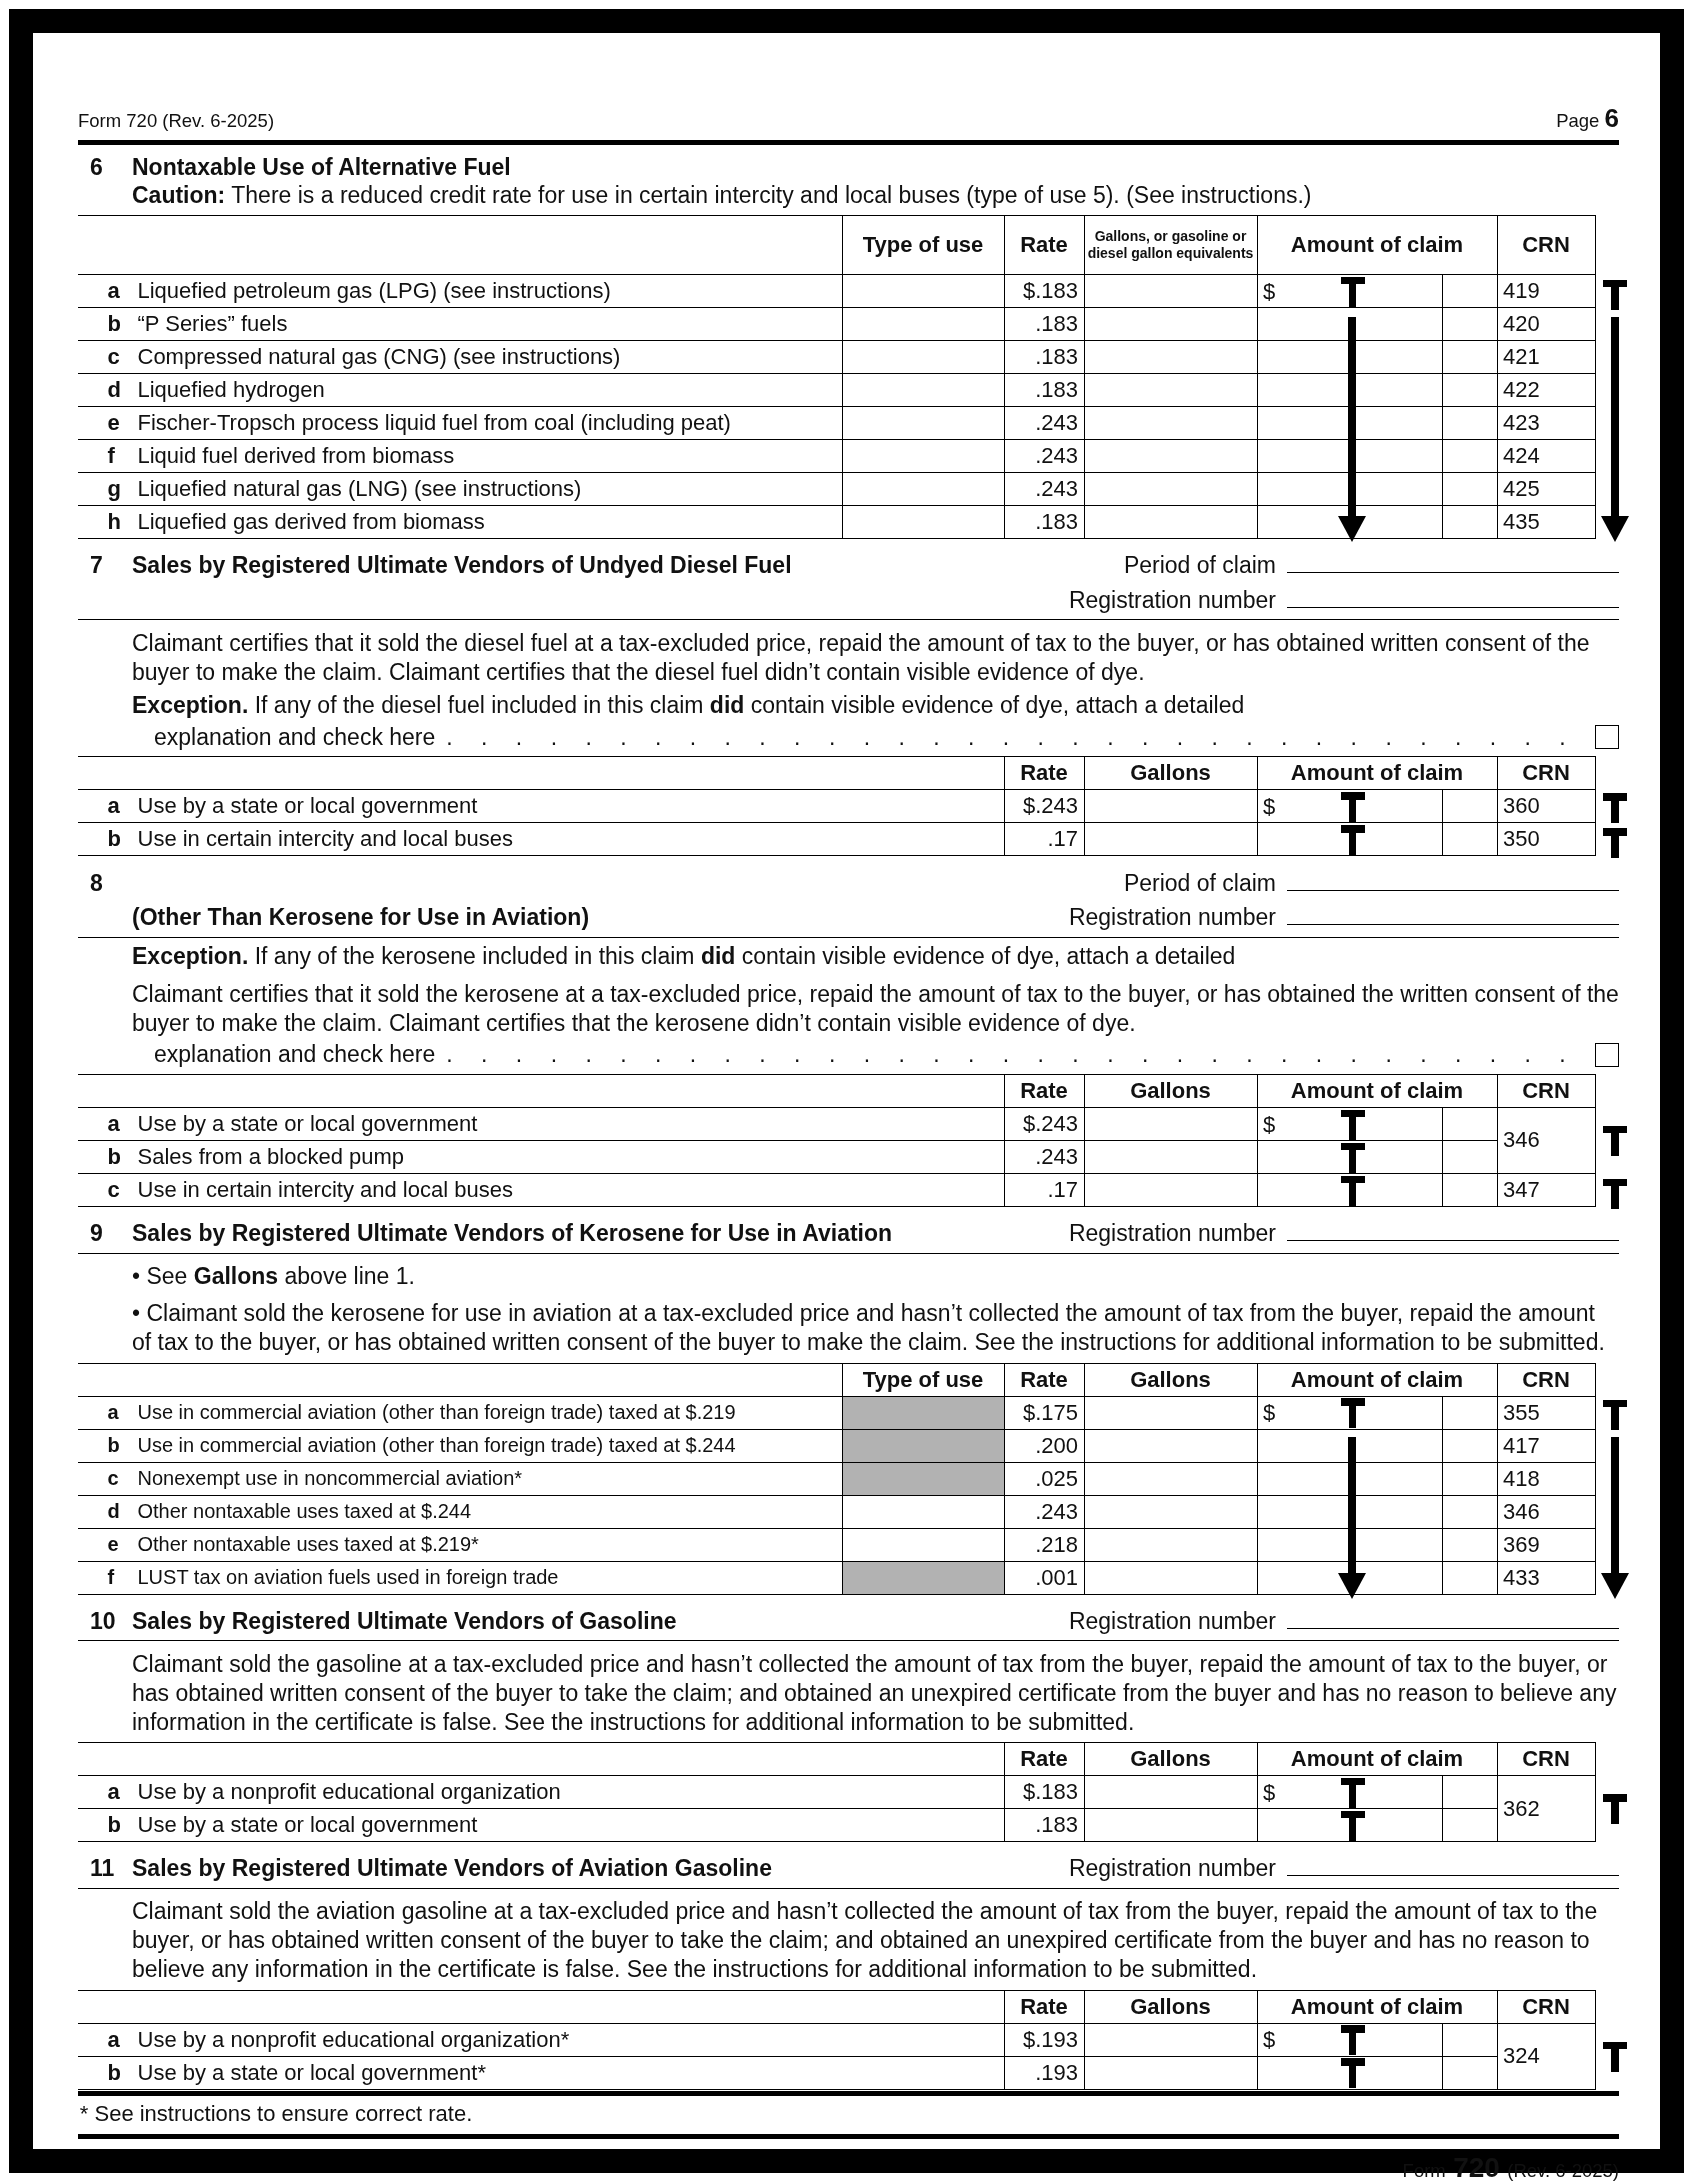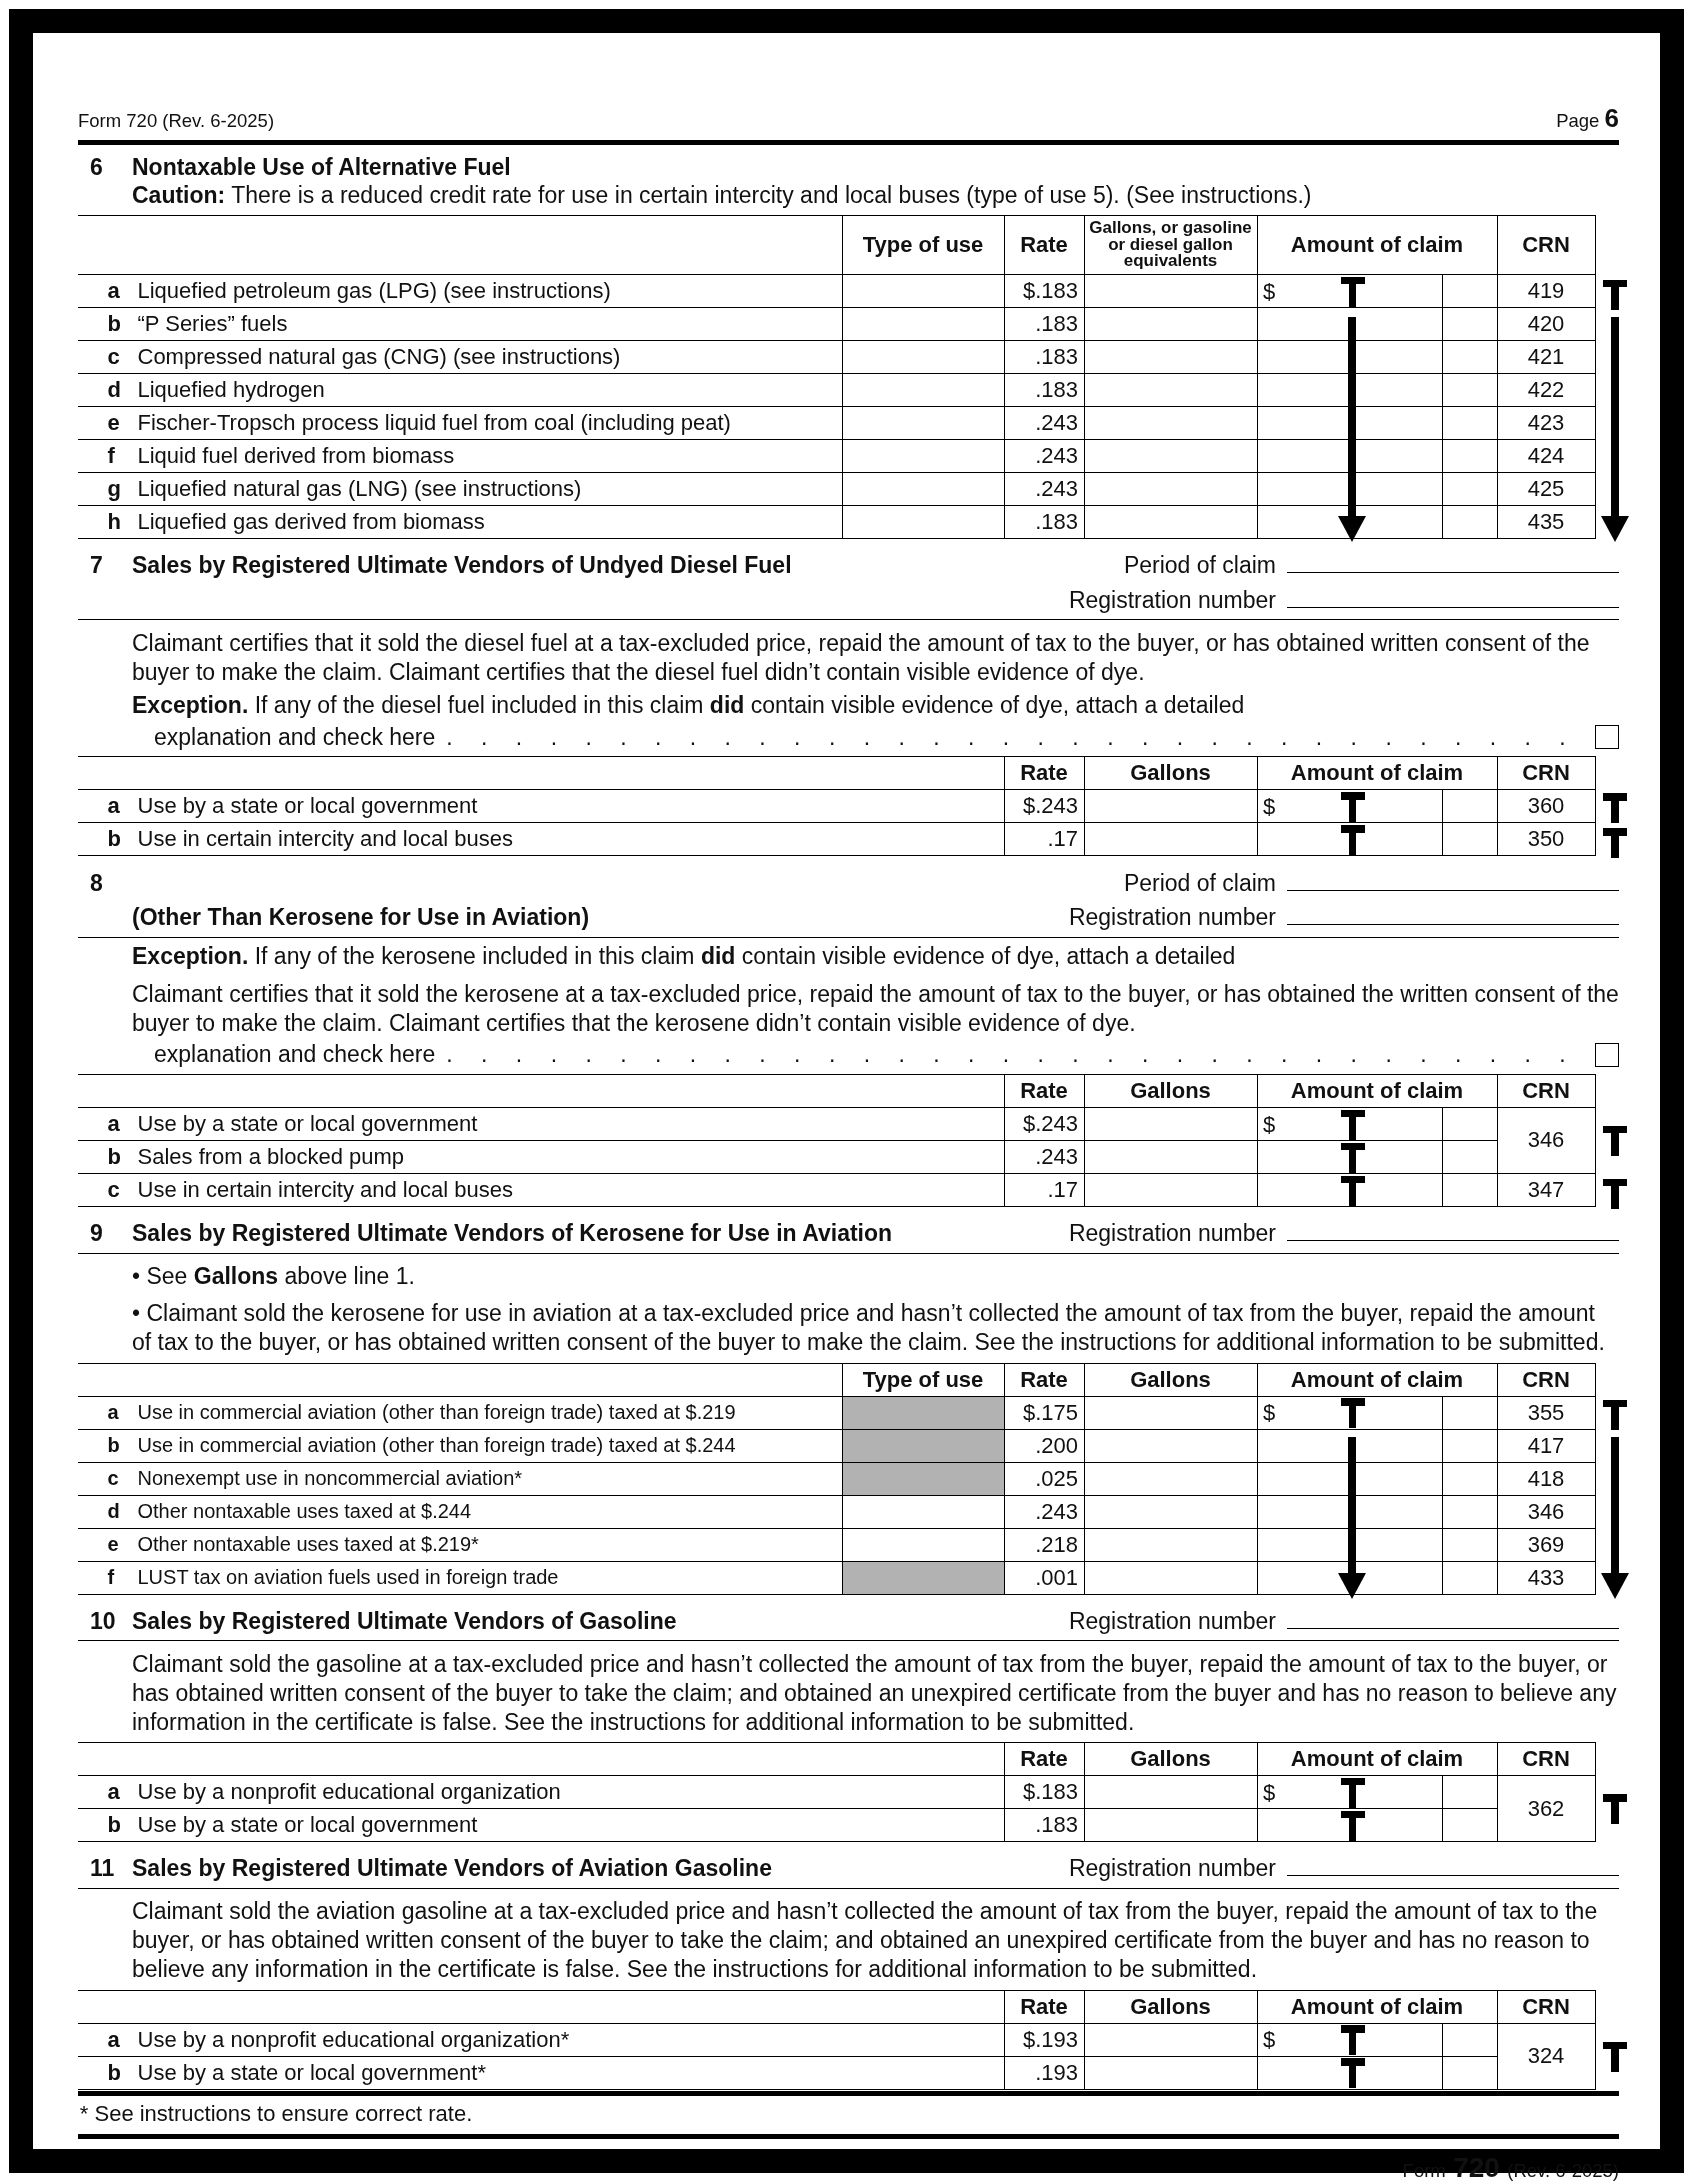--- a/index.html
+++ b/index.html
@@ -29,29 +29,29 @@
   .body{margin-left:54px;font-size:23px;line-height:29px;margin-top:8.3px;}
   .checkline{margin-left:76px;font-size:23px;display:flex;align-items:center;margin-top:3.7px;}
   .dots{flex:1;overflow:hidden;white-space:nowrap;letter-spacing:11px;margin:0 11px;}
   .cb{flex:0 0 24px;width:24px;height:24px;border:1.8px solid #000;box-sizing:border-box;}
 
   
   .twrap{position:relative;width:1541px;margin-top:5.5px;}
   table.tb{border-collapse:collapse;table-layout:fixed;width:1516px;font-size:22px;}
   .tb td,.tb th{border:1.8px solid #000;padding:0 5.5px;height:33px;overflow:hidden;white-space:nowrap;box-sizing:border-box;vertical-align:middle;}
   .tb th{font-weight:bold;text-align:center;font-size:22px;}
-  .tb th.small{font-size:17px;line-height:16.6px;white-space:normal;padding:0 1.8px;}
+  .tb th.small{font-size:14px;line-height:16.6px;white-space:normal;padding:0 1.8px;}
   .tb .c0{border-left:none;}
   .tb tr.hrow td.c0{border-bottom:1.8px solid #000;}
   .h64 th,.h64 td{height:59px;}
   .desc{font-size:22px;}
   .desc9{font-size:20px;}
   .rl{display:inline-block;width:54px;padding-left:24px;box-sizing:border-box;font-weight:bold;}
   .rate{text-align:right;padding-right:9.2px;}
-  .crn{text-align:center;margin-top:12px;}
+  .crn{margin-top:12px;}
   .gray{background:#b2b2b2;}
   .amt{position:relative;}
   .ds{position:absolute;left:5.5px;top:3.7px;}
 
   
   .t{display:inline-block;width:24px;height:30px;position:relative;vertical-align:middle;}
   .t::before{content:"";position:absolute;left:0;top:0;width:24px;height:7.4px;background:#000;}
   .t::after{content:"";position:absolute;left:8.3px;top:0;width:7.4px;height:30px;background:#000;}
   .amt .t{position:absolute;left:83px;top:1.8px;}
   .rt{position:absolute;left:1525px;}

